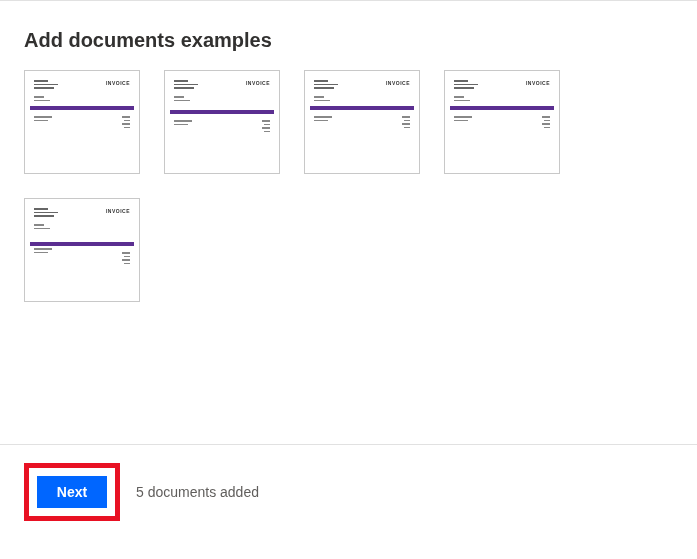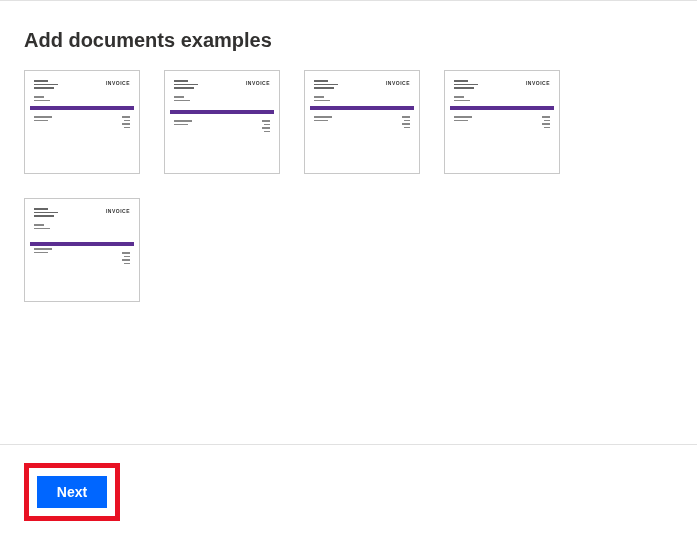--- a/index.html
+++ b/index.html
@@ -283,13 +283,14 @@
       </div>
     </div>
 
   </div>
 </div>
 
 <div class="footer">
   <div class="next-wrap">
     <button class="btn-next">Next</button>
   </div>
+  <div class="status">5 documents added</div>
 </div>
 
 </body></html>

